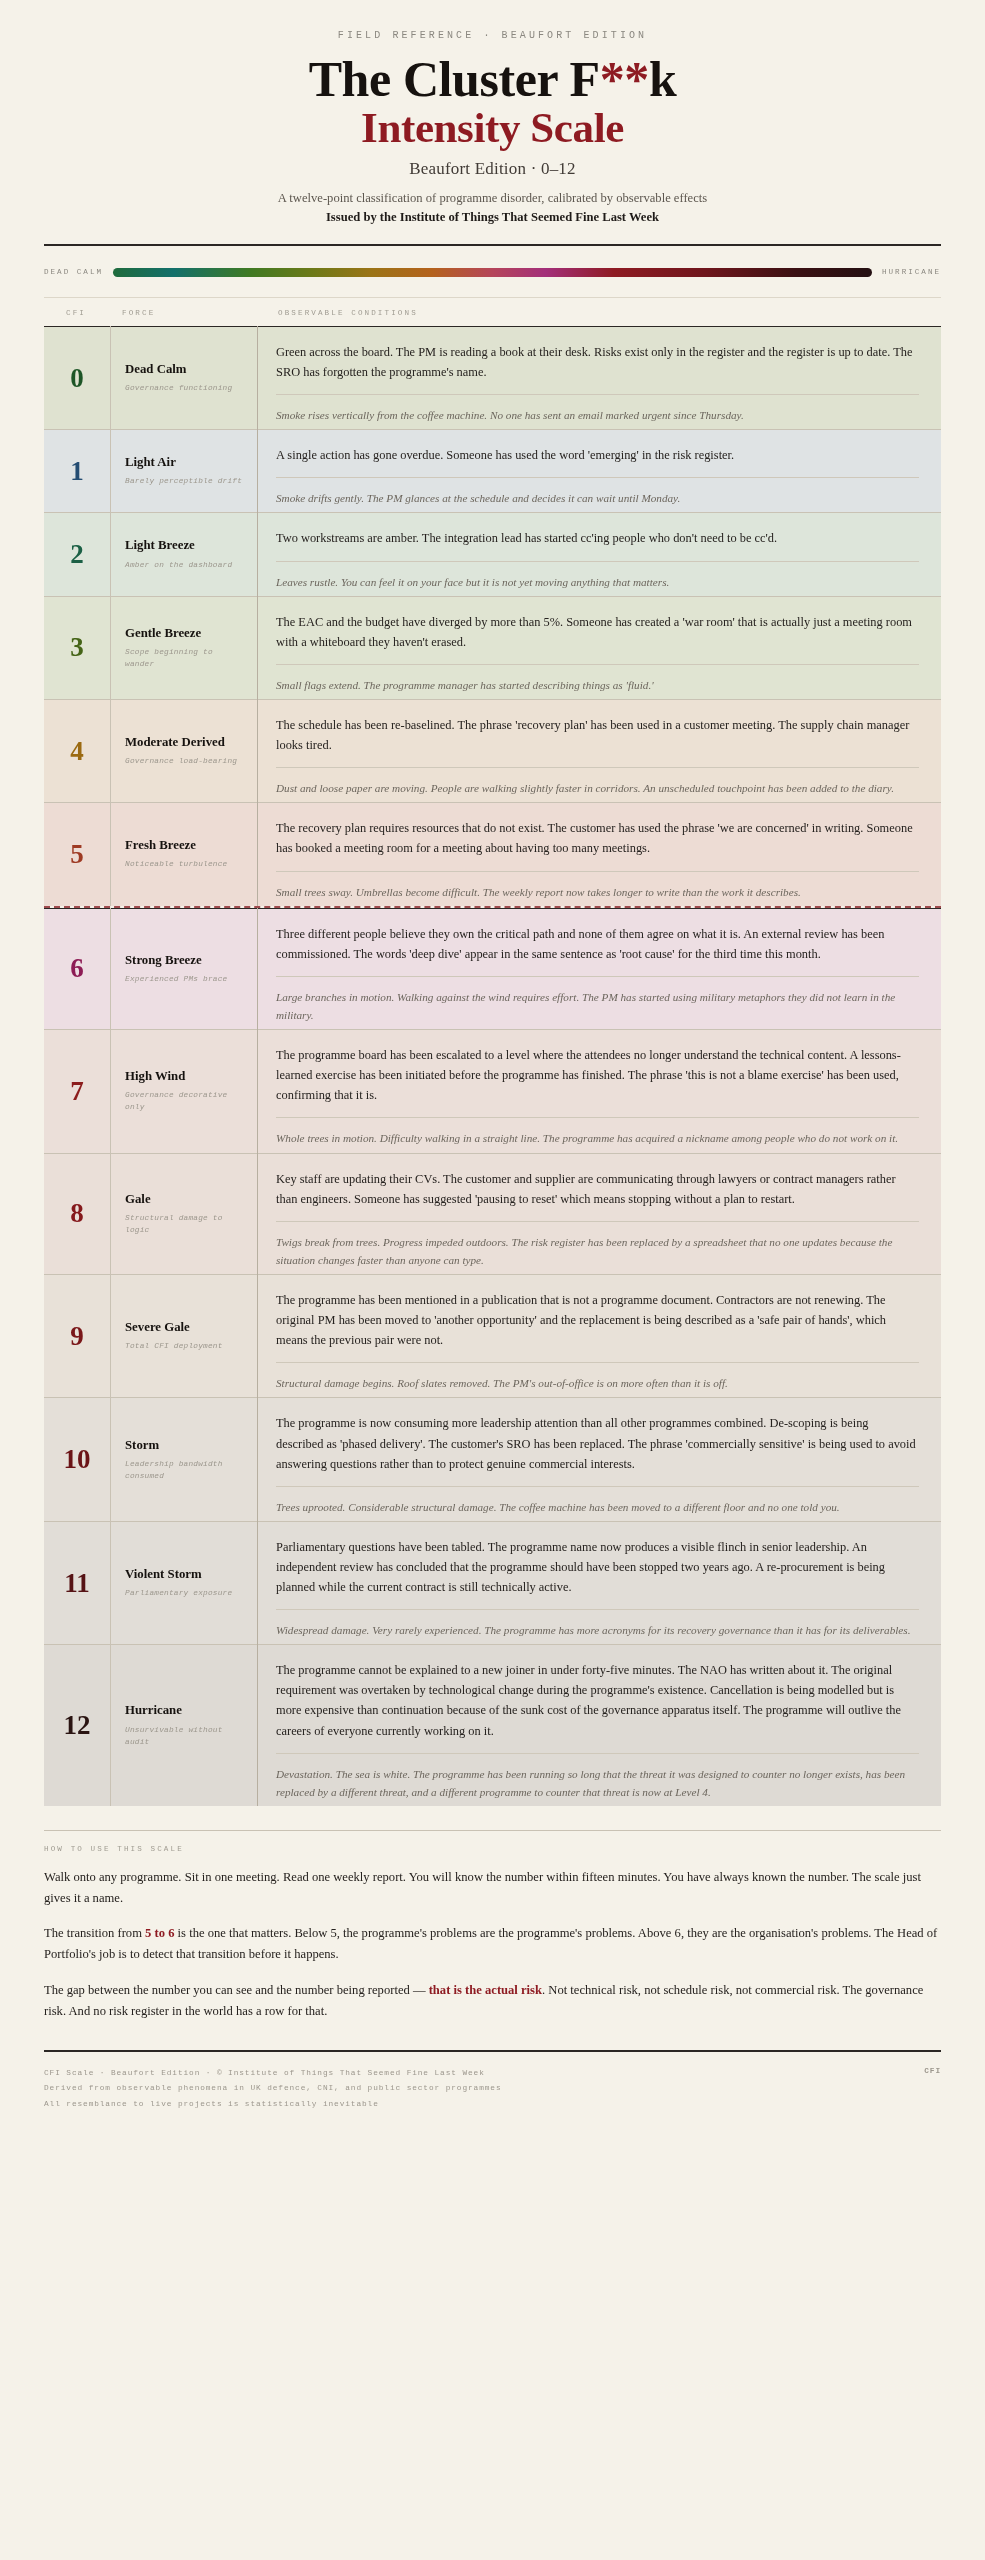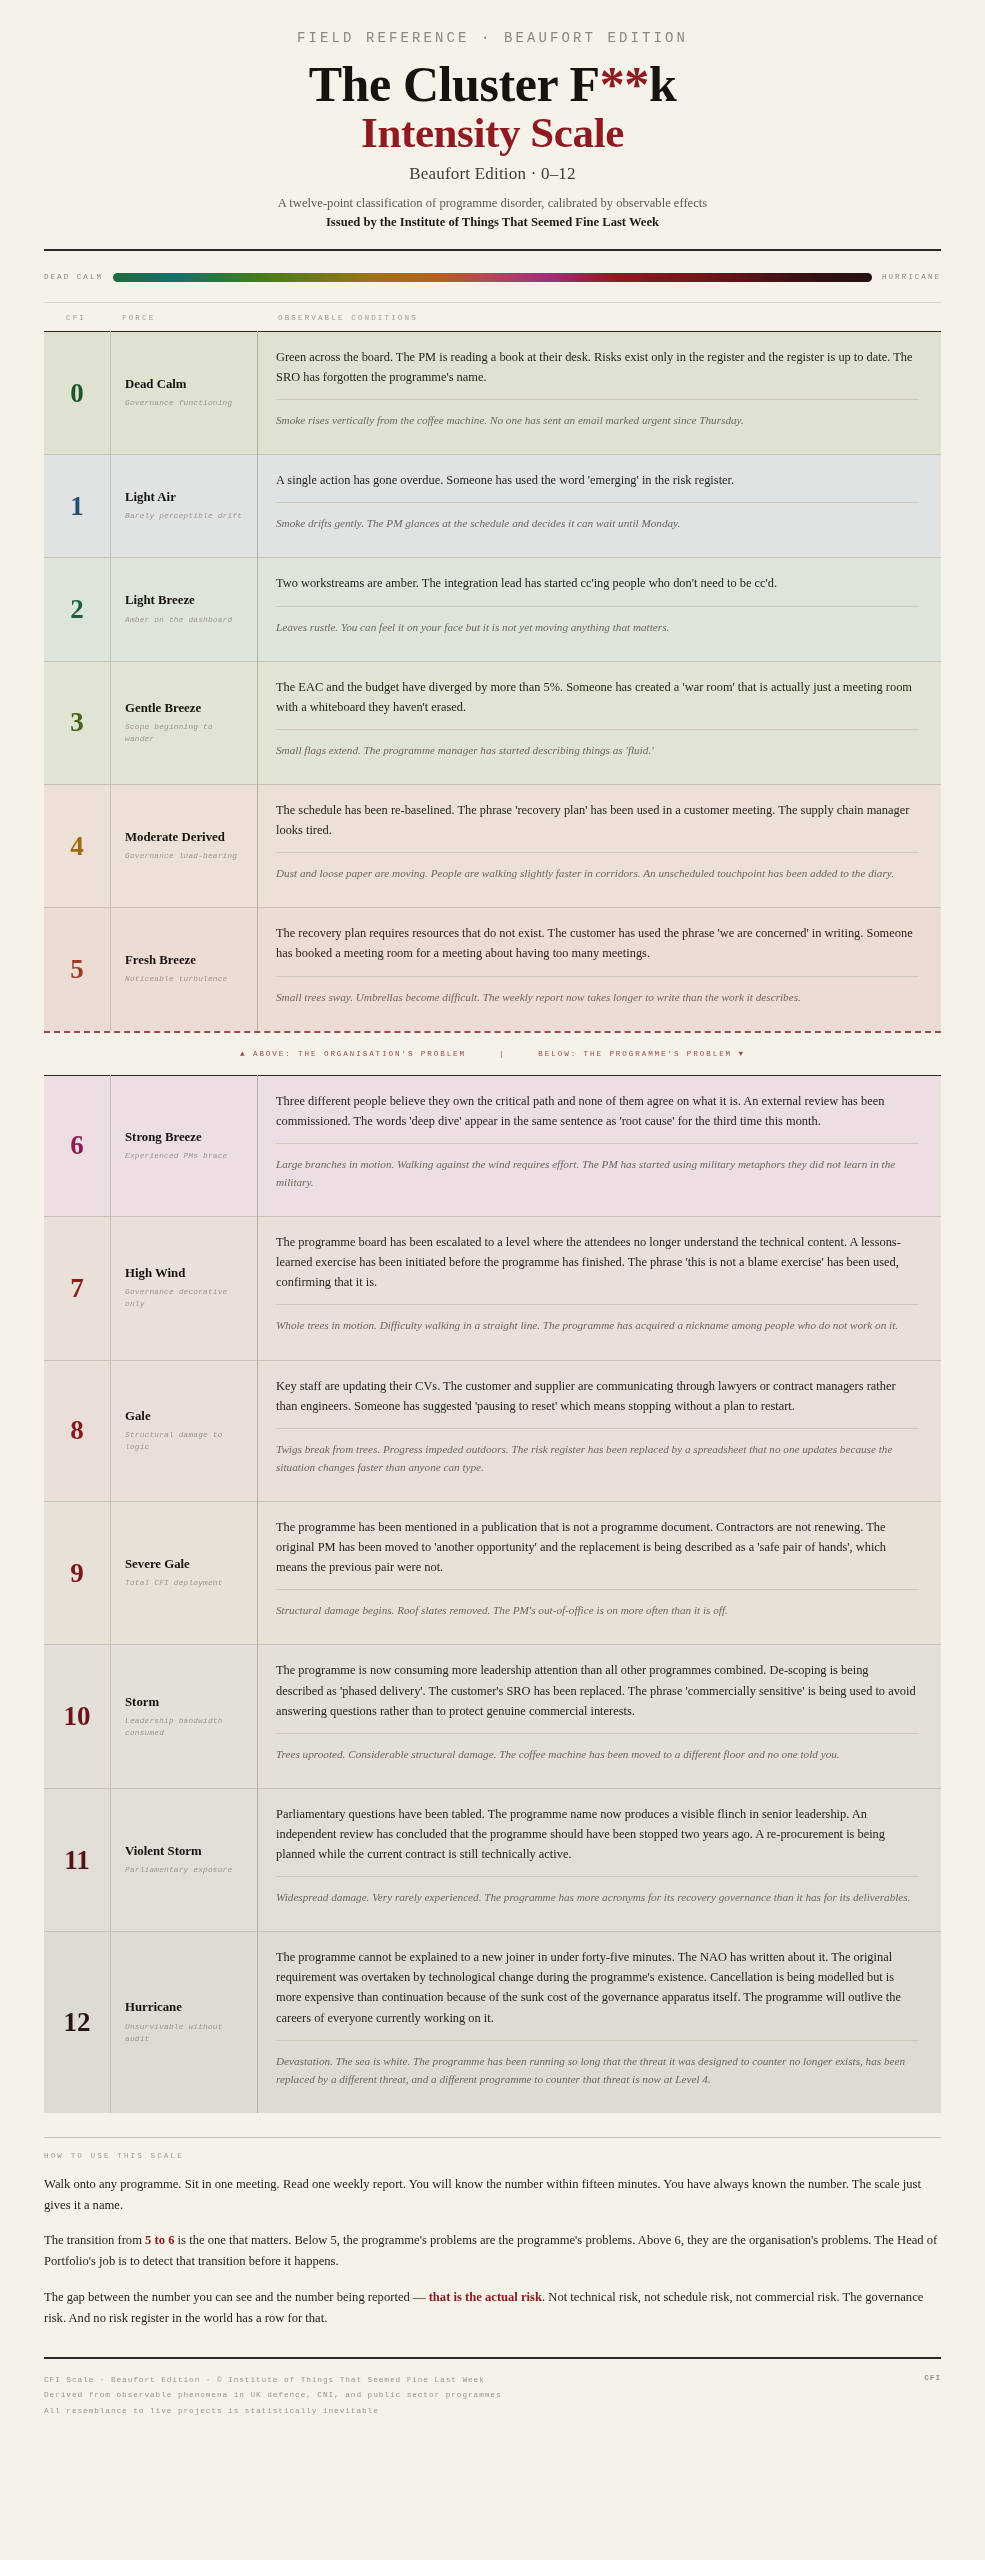--- a/index.html
+++ b/index.html
@@ -9,21 +9,21 @@
     font-family:"Liberation Serif", serif;
     color:#2b2724;
     -webkit-font-smoothing:antialiased;
   }
   .page{width:985px;box-sizing:border-box;padding:0 44px 0 44px;}
 
   
   .eyebrow{
     text-align:center;
     font-family:"Liberation Mono", monospace;
-    font-size:14px;
+    font-size:10px;
     letter-spacing:3.1px;
     color:#8d8madd;
     color:#8b8880;
     margin-top:30px;
   }
   .title-line1{
     text-align:center;
     font-family:"Liberation Serif", serif;
     font-weight:bold;
     font-size:50px;
@@ -155,21 +155,21 @@
     font-family:"Liberation Mono", monospace;
     font-size:7.8px;
     line-height:1.55;
     color:#9c978d;
     margin-top:5px;
     letter-spacing:.2px;
     font-style:italic;
   }
   td.obs{
     vertical-align:middle;
-    padding:15px 22px 25px 18px;
+    padding:15px 22px 5px 18px;
   }
   .obs-main{
     font-size:12.4px;
     line-height:1.62;
     color:#26221f;
   }
   .obs-div{
     height:1px;
     background:#cfc8ba;
     margin:12px 0 11px 0;
@@ -340,29 +340,20 @@
           <td class="obs">
             <div class="obs-main">The recovery plan requires resources that do not exist. The customer has used the phrase 'we are concerned' in writing. Someone has booked a meeting room for a meeting about having too many meetings.</div>
             <div class="obs-div"></div>
             <div class="obs-met">Small trees sway. Umbrellas become difficult. The weekly report now takes longer to write than the work it describes.</div>
           </td>
         </tr>
       </tbody>
   </table>
 
   <div class="mid-sep"></div>
-  <div class="mid-note">
-    <span>▲</span>
-    <span>ABOVE: THE ORGANISATION'S PROBLEM</span>
-    <span class="sp"></span>
-    <span>|</span>
-    <span class="sp"></span>
-    <span>BELOW: THE PROGRAMME'S PROBLEM</span>
-    <span>▼</span>
-  </div>
 
   <table class="scale">
     <tbody id="rows-lower">
         <tr class="first-row" style="background: rgb(237, 222, 227);">
           <td class="cfi" style="color: rgb(141, 28, 85);">6</td>
           <td class="force">
             <div class="force-name">Strong Breeze</div>
             <div class="force-sub">Experienced PMs brace</div>
           </td>
           <td class="obs">

